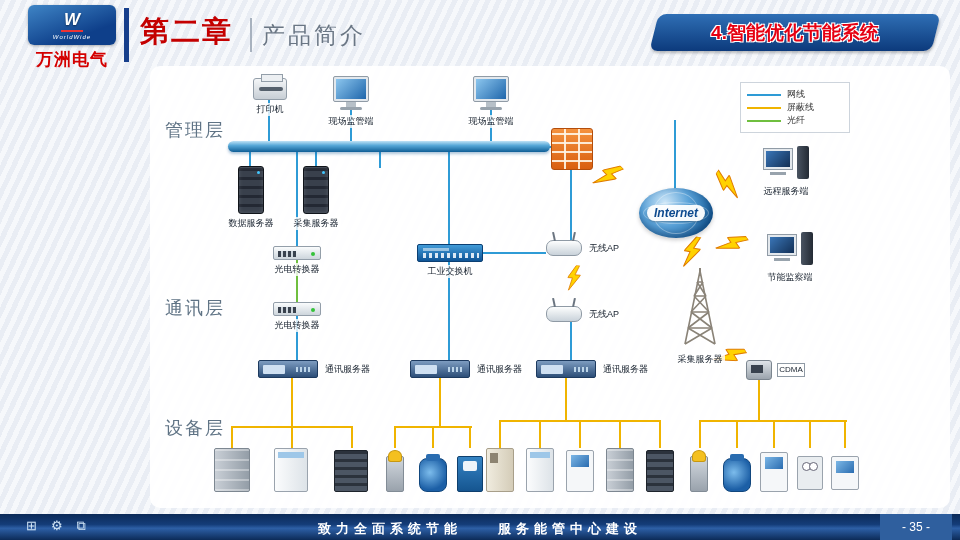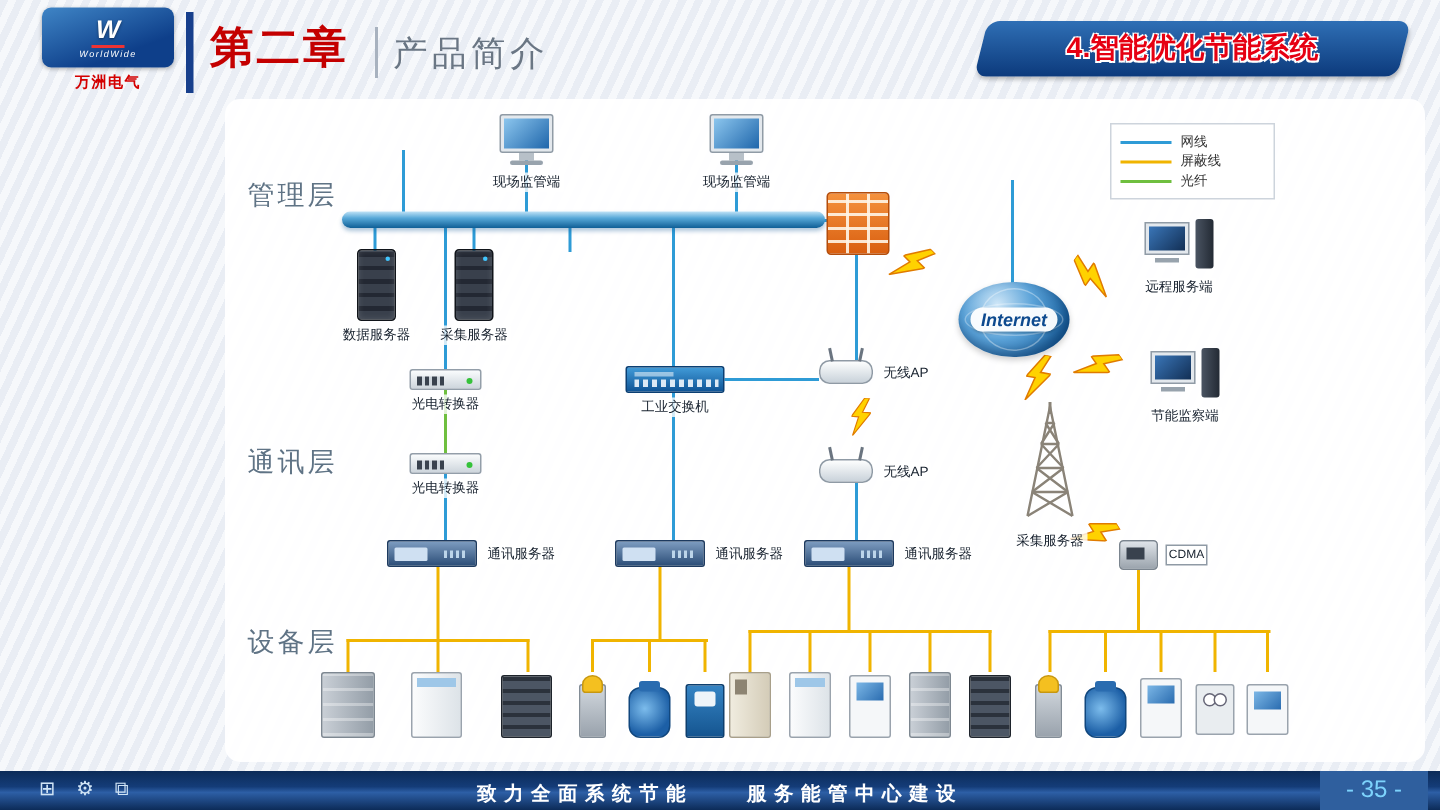--- a/index.html
+++ b/index.html
@@ -9,21 +9,21 @@
   .panel{position:absolute;left:150px;top:66px;width:800px;height:442px;
     background:rgba(255,255,255,.93);border-radius:10px;}
   
   .logo-box{position:absolute;left:28px;top:5px;width:88px;height:40px;border-radius:6px;
     background:linear-gradient(160deg,#3f85c6,#0e3f8a 70%);display:flex;flex-direction:column;
     align-items:center;justify-content:center;color:#fff;box-shadow:0 1px 3px rgba(0,0,0,.3);}
   .logo-w{font-size:17px;font-weight:bold;font-style:italic;line-height:1;text-shadow:0 1px 2px rgba(0,0,0,.45);}
   .logo-red{width:22px;height:2px;background:#e33;margin:2px 0;}
   .logo-world{font-size:6px;letter-spacing:1px;font-style:italic;}
   .logo-brand{position:absolute;left:28px;top:48px;width:88px;text-align:center;color:#d40000;
-    font-weight:bold;font-size:10px;letter-spacing:1px;}
+    font-weight:bold;font-size:17px;letter-spacing:1px;}
   .hdr-bar{position:absolute;left:124px;top:8px;width:5px;height:54px;background:#173f8c;}
   .hdr-chapter{position:absolute;left:140px;top:12px;font-size:29px;font-weight:bold;color:#c40000;letter-spacing:2px;}
   .hdr-div{position:absolute;left:250px;top:18px;width:2px;height:34px;background:#a8b2bf;}
   .hdr-sub{position:absolute;left:262px;top:20px;font-size:23px;color:#6a7684;letter-spacing:3px;}
   .banner{position:absolute;left:654px;top:14px;width:282px;height:37px;border-radius:8px;
     background:linear-gradient(180deg,#2f6fb5,#0c3a7c);transform:skewX(-14deg);
     box-shadow:1px 2px 3px rgba(0,0,0,.25);}
   .banner span{display:block;transform:skewX(14deg);text-align:center;line-height:37px;
     font-size:19px;font-weight:bold;color:#e60012;
     text-shadow:-1px -1px 0 #fff,1px -1px 0 #fff,-1px 1px 0 #fff,1px 1px 0 #fff;}
@@ -121,22 +121,22 @@
   .eq-panel::before{content:"";position:absolute;left:4px;top:4px;right:4px;height:12px;background:linear-gradient(135deg,#7cb7e6,#2a6cb0);}
   .eq-meter{background:#e9edf0;border:1px solid #9aa3ad;}
   .eq-meter::before{content:"";position:absolute;left:4px;top:5px;width:7px;height:7px;border-radius:50%;background:#fff;border:1px solid #667;}
   .eq-meter::after{content:"";position:absolute;right:4px;top:5px;width:7px;height:7px;border-radius:50%;background:#fff;border:1px solid #667;}
   
   .footer{position:absolute;left:0;top:514px;width:960px;height:26px;
     background:linear-gradient(180deg,#0c2b58 0%,#143c78 40%,#2d5fa6 55%,#0c2b58 100%);}
   .f-icons{position:absolute;left:26px;top:5px;display:flex;gap:14px;color:#cfe3f5;font-size:13px;line-height:1;}
   .f-slogan{position:absolute;left:0;right:0;top:6px;text-align:center;color:#fff;font-weight:bold;
     font-size:13px;letter-spacing:5px;}
-  .f-page{position:absolute;right:8px;top:0;width:72px;height:26px;background:#2f5f9e;color:#7dd3fc;
-    font-size:16px;display:flex;align-items:center;justify-content:center;}
+  .f-page{position:absolute;right:8px;top:0;width:72px;height:26px;background:#2f5f9e;color:#ffffff;
+    font-size:12px;display:flex;align-items:center;justify-content:center;}
 </style>
 </head>
 <body>
 
 <div class="slide">
   <div class="panel"></div>
 
   <div class="logo-box">
     <span class="logo-w">W</span>
     <span class="logo-red"></span>
@@ -227,20 +227,24 @@
       </svg></span>
   <span class="bolt" style="left:566px;top:262px;transform:rotate(4deg) scale(.8)"><svg width="16" height="32" viewBox="0 0 16 32">
         <polygon points="10,0 0,16 6,16 2,32 16,12 9,12 14,0" fill="#ffd200" stroke="#e07b00" stroke-width="1"></polygon>
       </svg></span>
   <span class="bolt" style="left:722px;top:340px;transform:rotate(58deg)"><svg width="16" height="32" viewBox="0 0 16 32">
         <polygon points="10,0 0,16 6,16 2,32 16,12 9,12 14,0" fill="#ffd200" stroke="#e07b00" stroke-width="1"></polygon>
       </svg></span>
 
   <div class="bus"></div>
 
+  <div class="node" style="left:240px;top:78px;width:60px">
+    <div class="ic ic-printer"></div>
+    <span class="nlabel">打印机</span>
+  </div>
   <div class="node" style="left:317px;top:76px;width:68px">
     <div class="ic ic-monitor">
         <i class="scr"></i>
       </div>
     <span class="nlabel">现场监管端</span>
   </div>
   <div class="node" style="left:457px;top:76px;width:68px">
     <div class="ic ic-monitor">
         <i class="scr"></i>
       </div>

